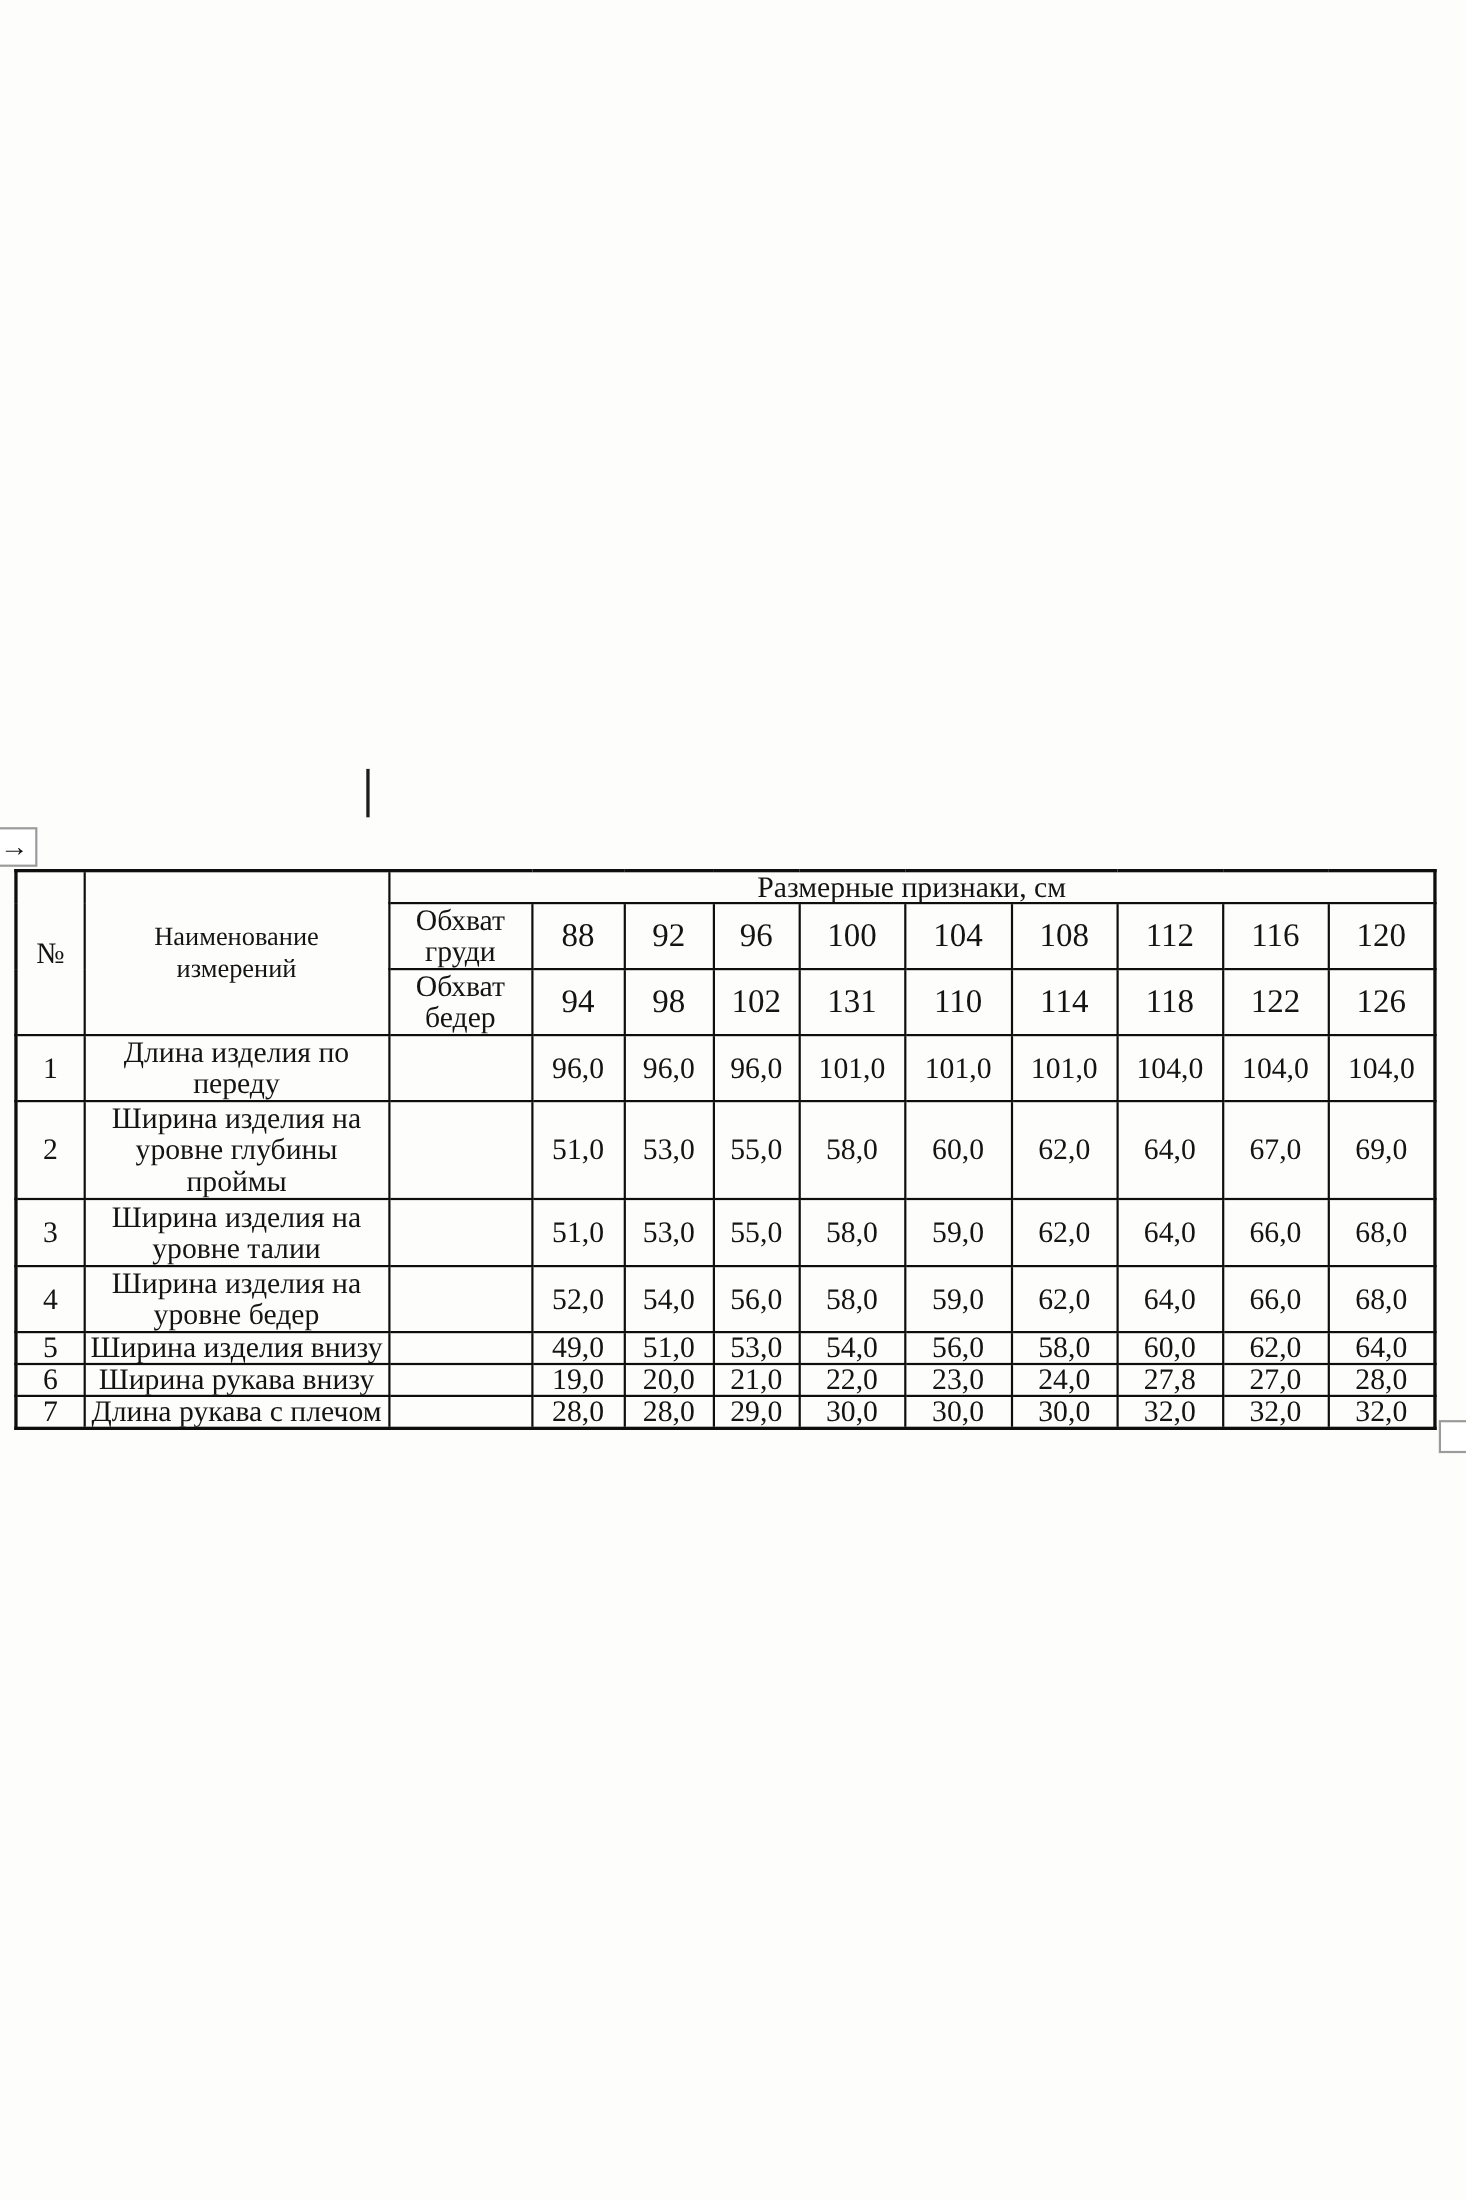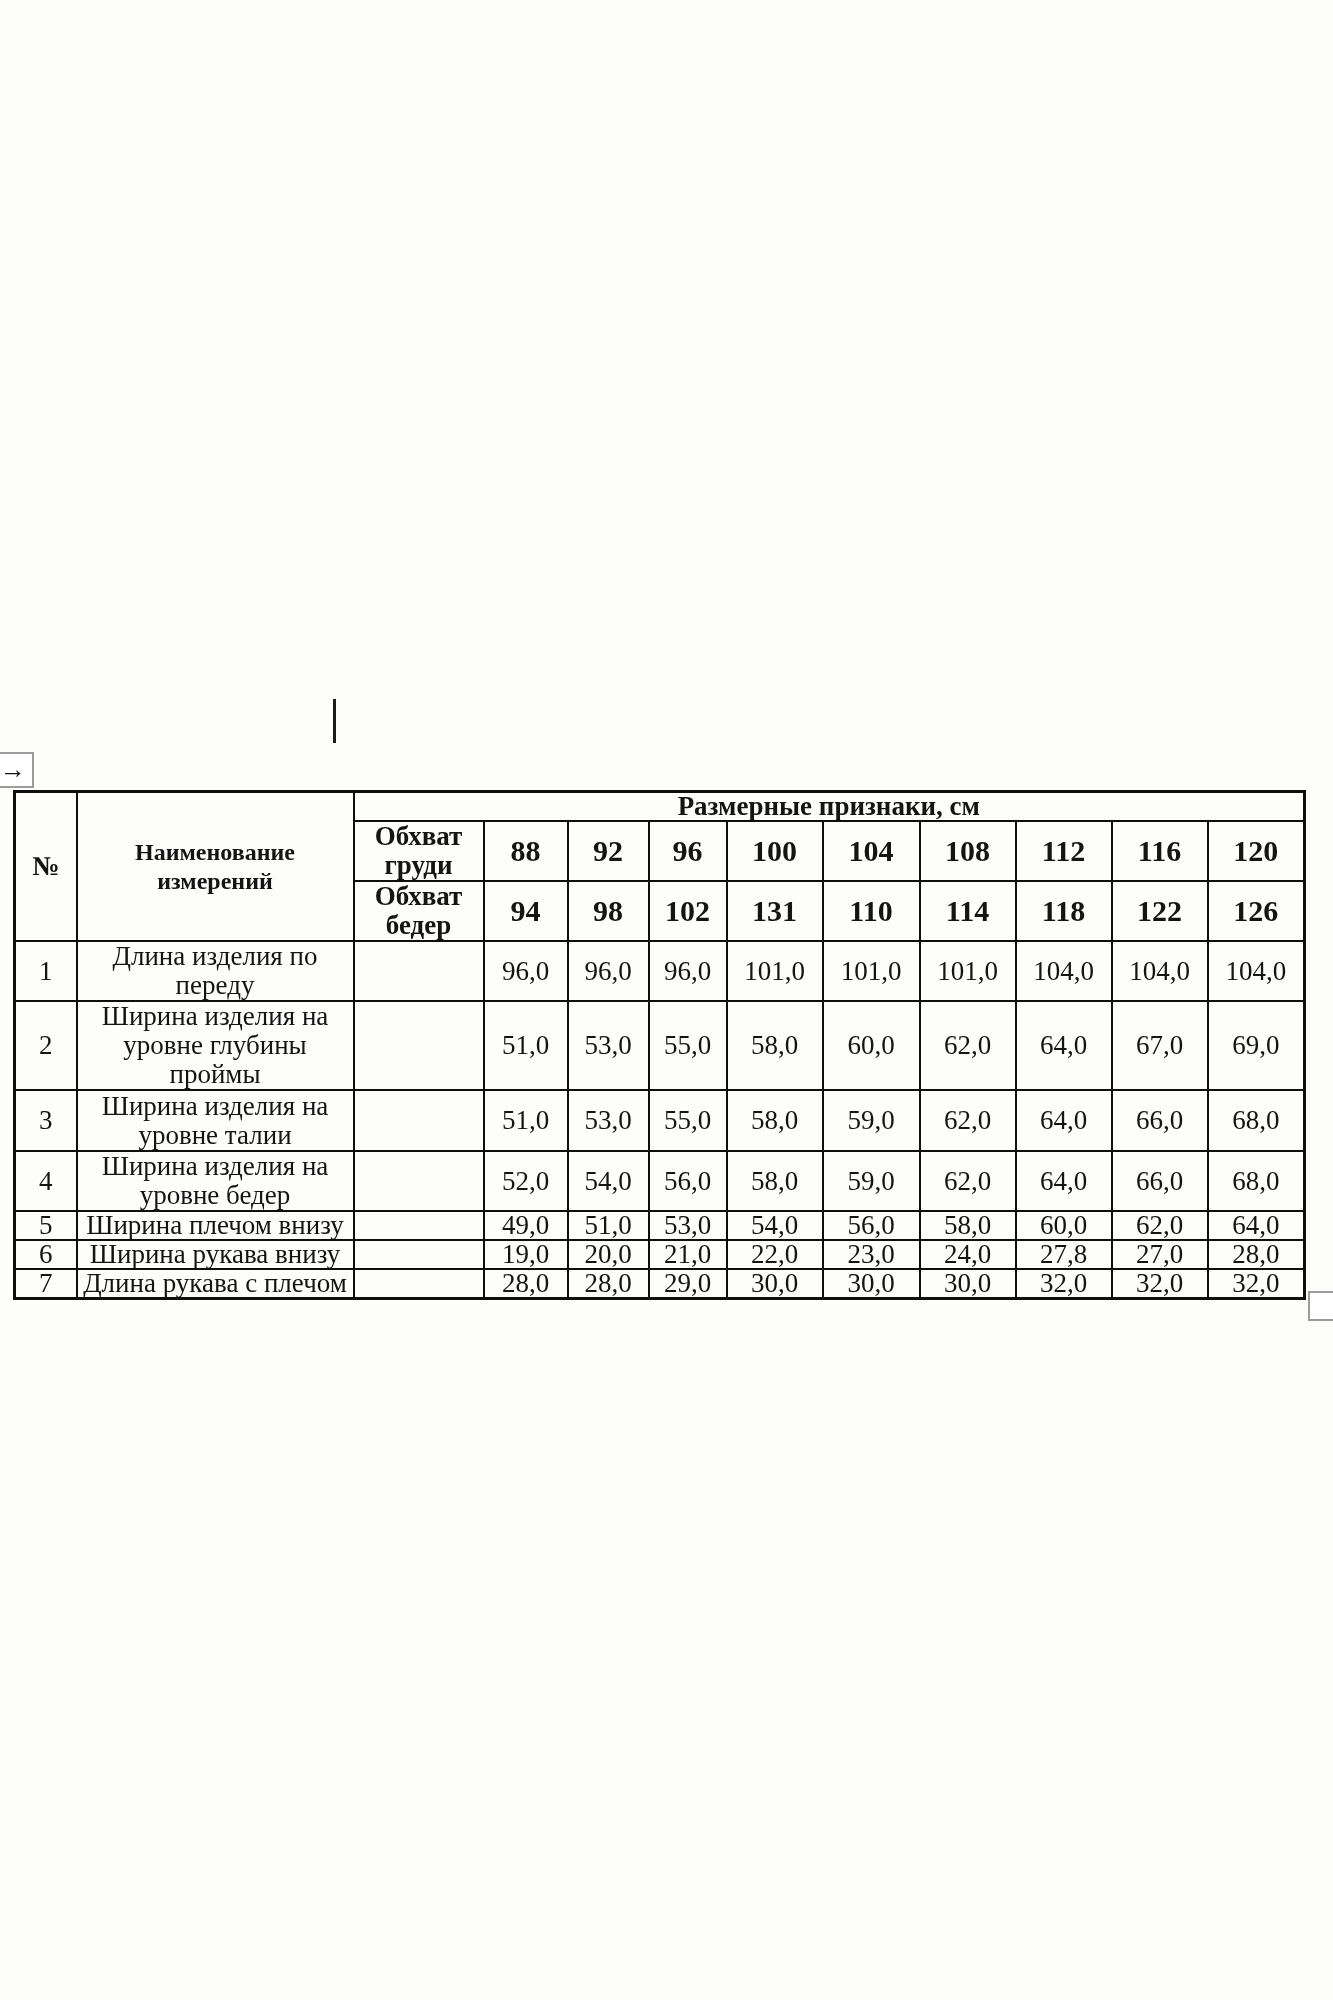--- a/index.html
+++ b/index.html
@@ -43,21 +43,21 @@
     padding:0 4px;
     margin:0;
     text-align:center;
     vertical-align:middle;
     font-size:27px;
     line-height:29px;
     font-weight:normal;
     white-space:pre-line;
     overflow:hidden;
   }
-  table.meas th{font-weight:bold;}
+  table.meas th{font-weight:normal;}
   table.meas th.size-head{font-size:30px;line-height:30px;border-radius:25px;}
   table.meas th.span-head{font-size:27px;line-height:27px;}
   table.meas td.one-line{line-height:27px;}
   table.meas th.corner-name{font-size:24px;}
 </style>
 </head>
 <body>
 
 <div class="title-block">
 </div>
@@ -172,21 +172,21 @@
         <td>56,0</td>
         <td>58,0</td>
         <td>59,0</td>
         <td>62,0</td>
         <td>64,0</td>
         <td>66,0</td>
         <td>68,0</td>
       </tr>
       <tr style="height: 28px;">
         <td class="one-line">5</td>
-        <td class="one-line">Ширина плечом внизу</td>
+        <td class="one-line">Ширина изделия внизу</td>
         <td class="one-line"></td>
         <td class="one-line">49,0</td>
         <td class="one-line">51,0</td>
         <td class="one-line">53,0</td>
         <td class="one-line">54,0</td>
         <td class="one-line">56,0</td>
         <td class="one-line">58,0</td>
         <td class="one-line">60,0</td>
         <td class="one-line">62,0</td>
         <td class="one-line">64,0</td>

